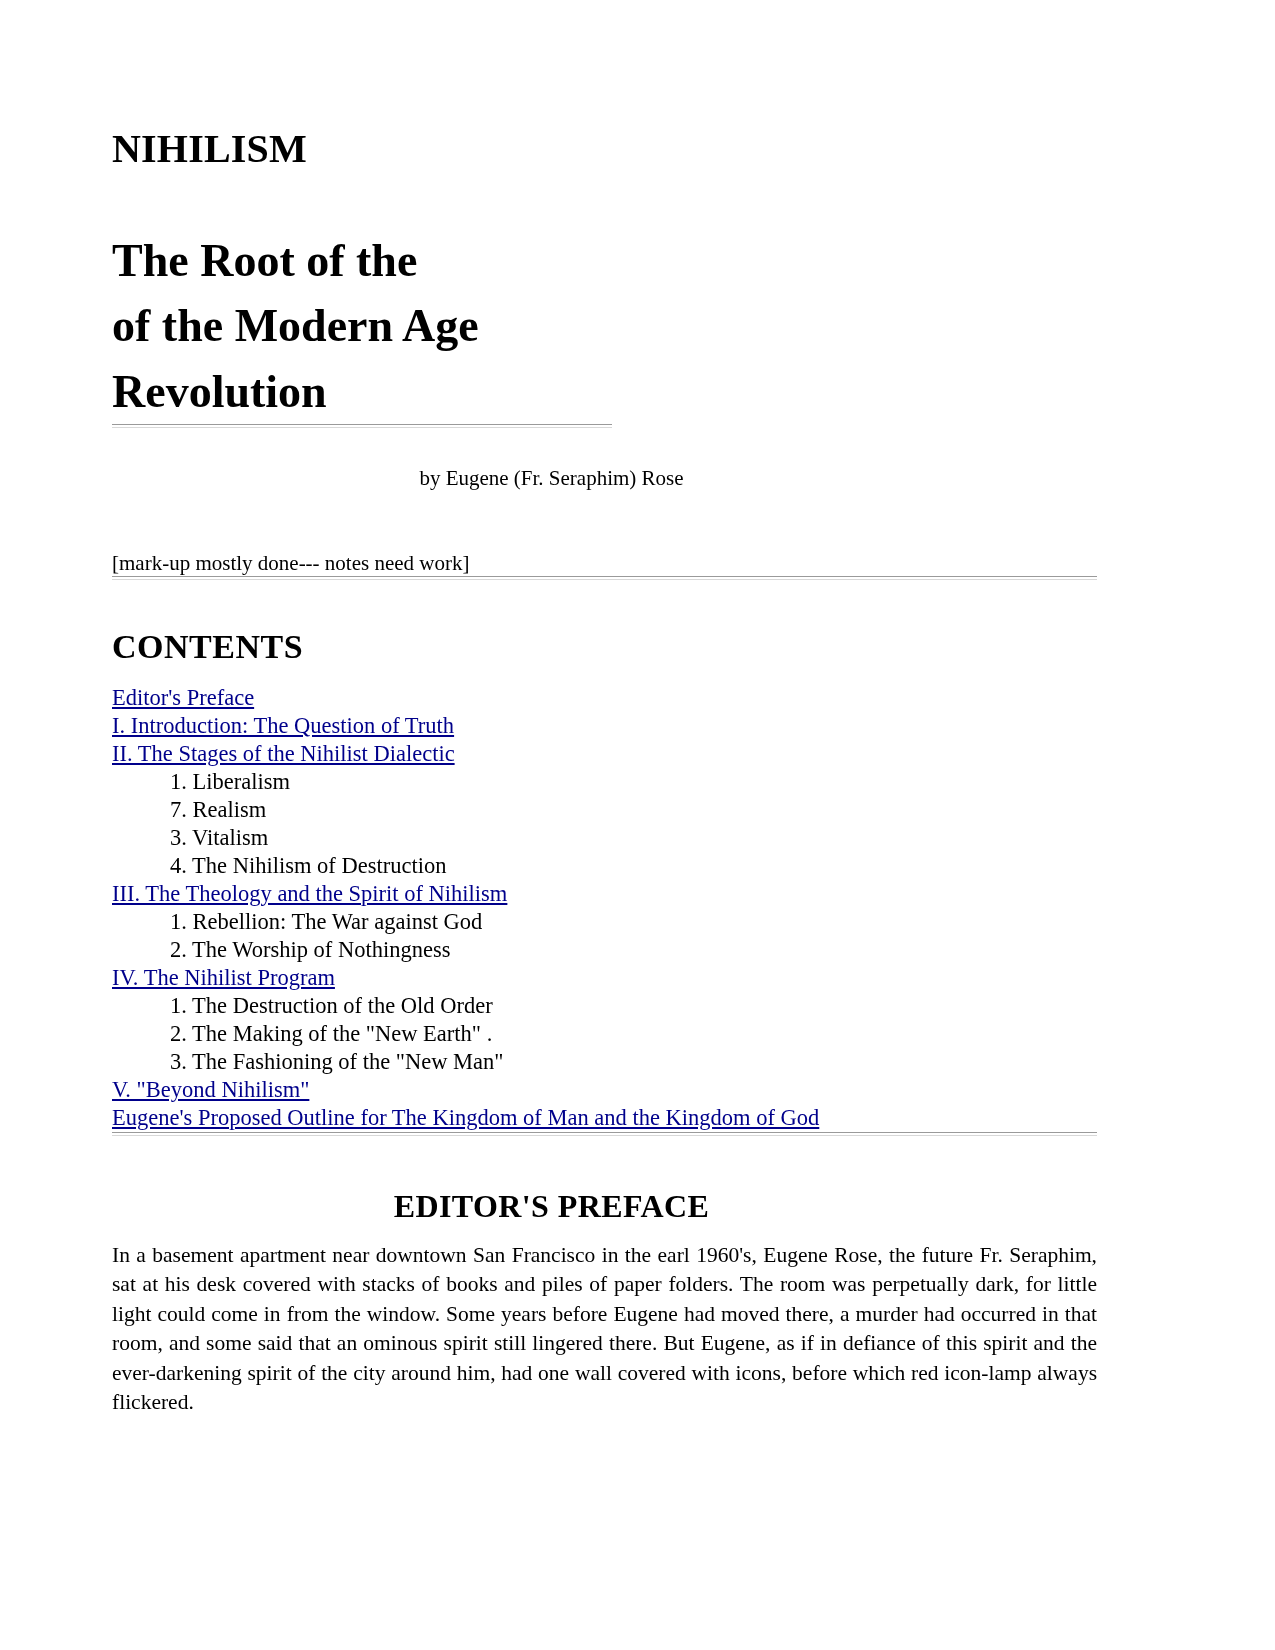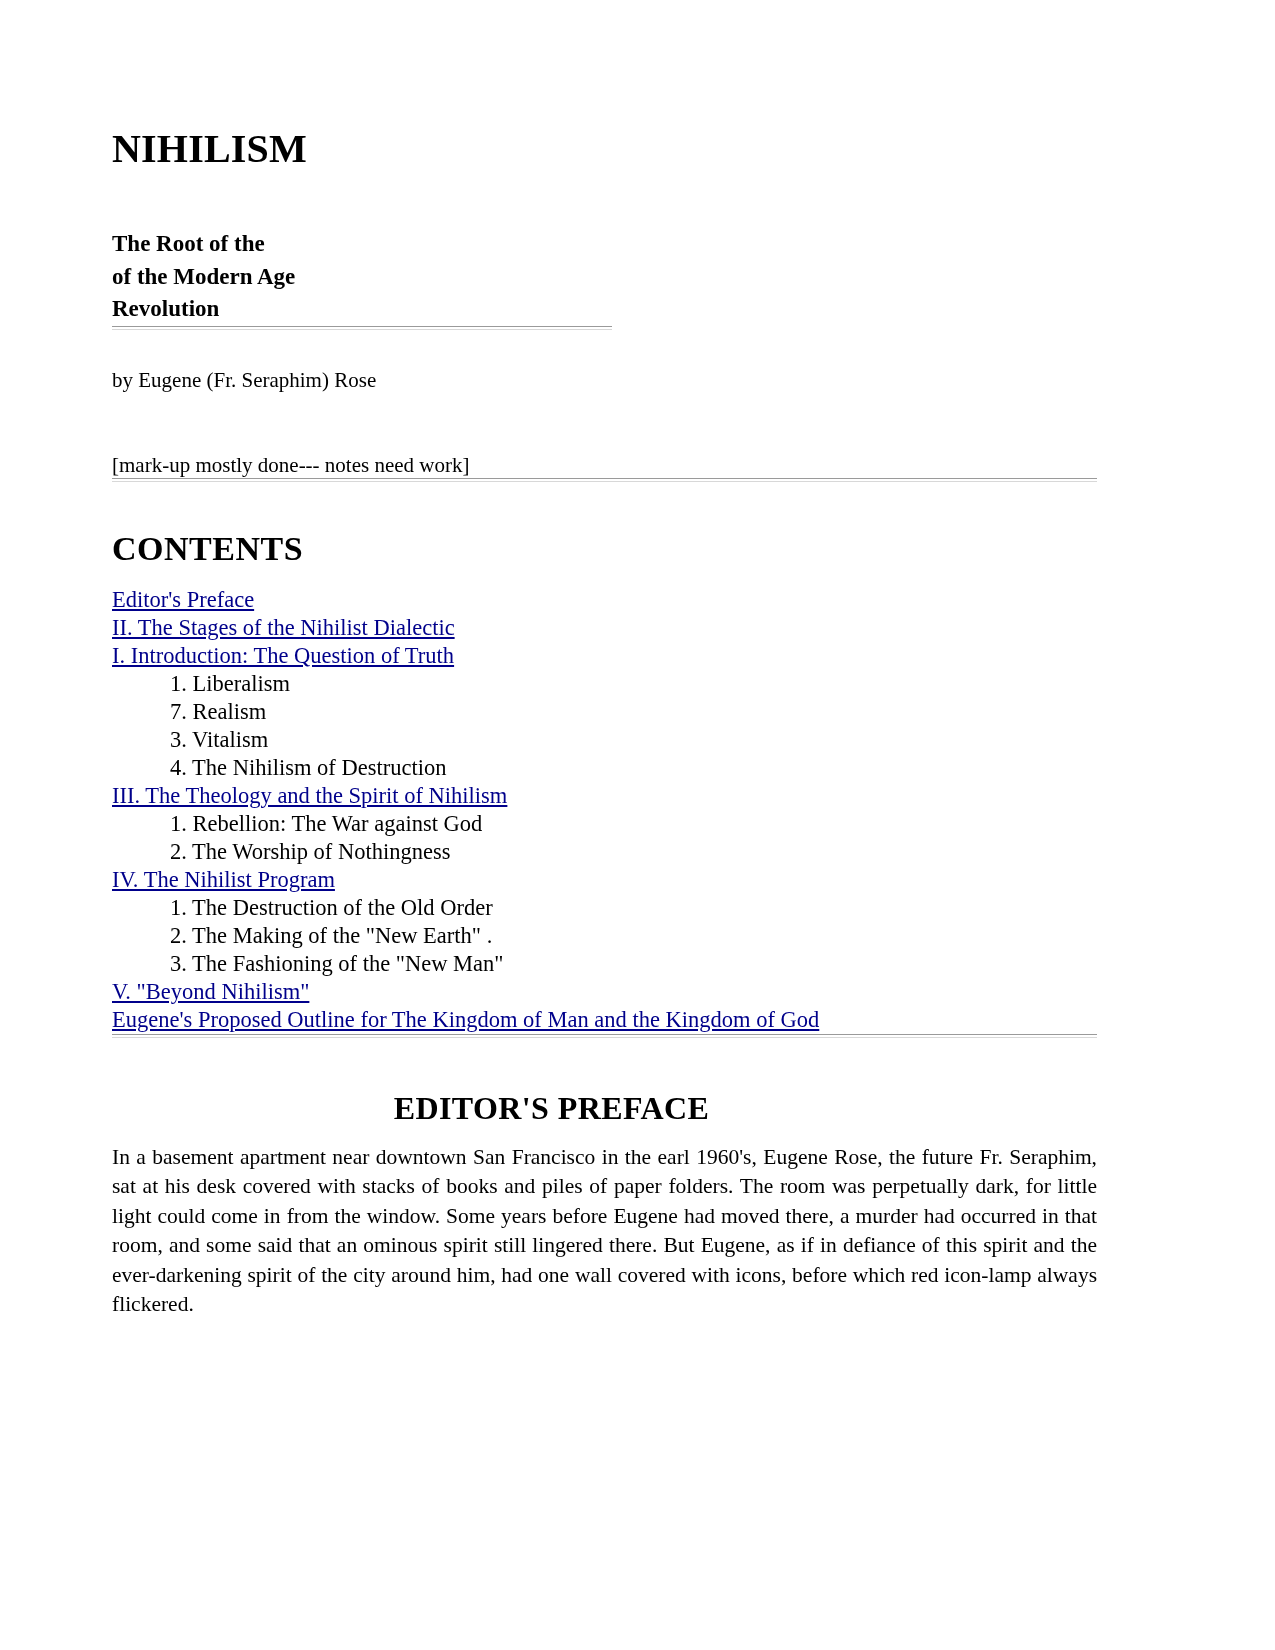--- a/index.html
+++ b/index.html
@@ -23,21 +23,21 @@
 
   
   .doc-title {
     font-size: 40px;
     font-weight: bold;
     line-height: 1.05;
     margin: 0 0 58px 0;
     letter-spacing: 0.2px;
   }
   .doc-subtitle {
-    font-size: 23px;
+    font-size: 46px;
     font-weight: bold;
     line-height: 1.42;
     margin: 0;
   }
   .doc-subtitle .line { display: block; }
 
   
   hr.rule {
     border: 0;
     border-top: 1px solid #9a9a9a;
@@ -47,21 +47,21 @@
     margin: 0;
   }
   .rule-short {
     width: 500px;
     margin: 32px 0 0 250px;
   }
   .rule-full-1 { margin: 30px 0 0 0; width: 985px; }
   .rule-full-2 { margin: 38px 0 0 0; width: 985px; }
 
   .byline {
-    text-align: left;
+    text-align: center;
     font-size: 21px;
     margin: 38px 0 0 0;
     padding-right: 100px;
   }
   .markup-note {
     font-size: 21px;
     margin: 60px 0 0 0;
     padding-right: 100px;
   }
 
@@ -125,22 +125,22 @@
   <p class="byline">by Eugene (Fr. Seraphim) Rose</p>
 
   <p class="markup-note">[mark-up mostly done--- notes need work]</p>
 
   <hr class="rule rule-full-1">
 
   <h2 class="contents-heading">CONTENTS</h2>
 
   <div class="toc">
       <div class="toc-row"><span class="toc-link">Editor's Preface</span></div>
+      <div class="toc-row"><span class="toc-link">I. Introduction: The Question of Truth</span></div>
       <div class="toc-row"><span class="toc-link">II. The Stages of the Nihilist Dialectic</span></div>
-      <div class="toc-row"><span class="toc-link">I. Introduction: The Question of Truth</span></div>
       <div class="toc-row toc-sub"><span>1. Liberalism</span></div>
       <div class="toc-row toc-sub"><span>7. Realism</span></div>
       <div class="toc-row toc-sub"><span>3. Vitalism</span></div>
       <div class="toc-row toc-sub"><span>4. The Nihilism of Destruction</span></div>
       <div class="toc-row"><span class="toc-link">III. The Theology and the Spirit of Nihilism</span></div>
       <div class="toc-row toc-sub"><span>1. Rebellion: The War against God</span></div>
       <div class="toc-row toc-sub"><span>2. The Worship of Nothingness</span></div>
       <div class="toc-row"><span class="toc-link">IV. The Nihilist Program</span></div>
       <div class="toc-row toc-sub"><span>1. The Destruction of the Old Order</span></div>
       <div class="toc-row toc-sub"><span>2. The Making of the "New Earth" .</span></div>

